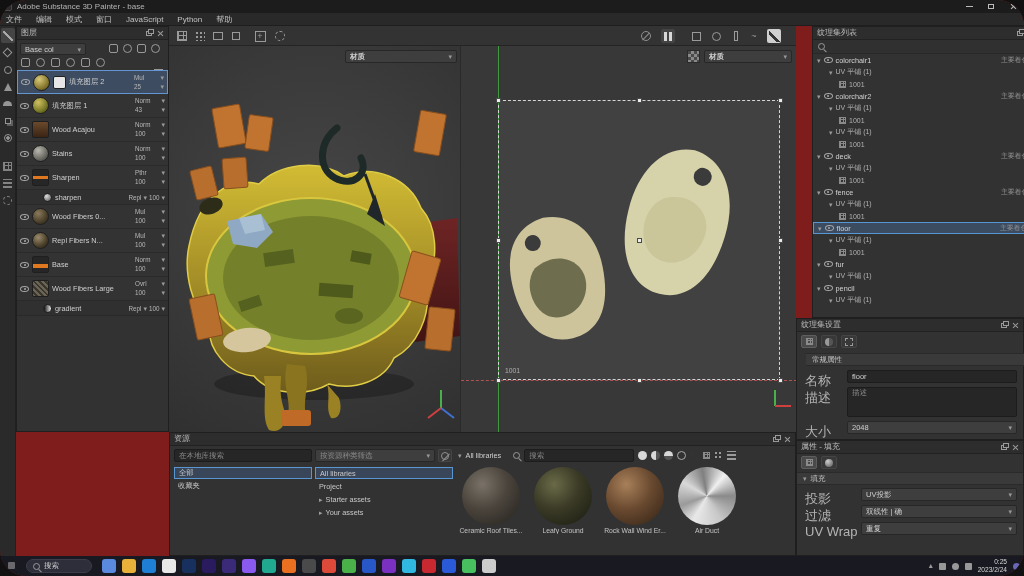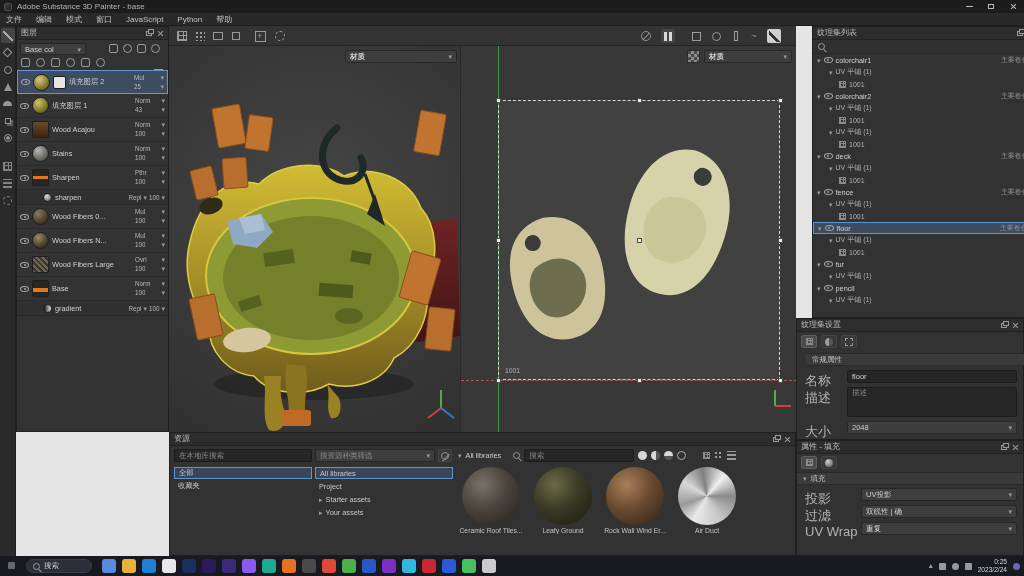--- a/index.html
+++ b/index.html
@@ -1,17 +1,17 @@
 <!DOCTYPE html>
 <html><head>
 <meta charset="utf-8">
 <style>
   *{box-sizing:border-box;margin:0;padding:0;font-family:"Liberation Sans","DejaVu Sans",sans-serif;}
   html,body{background:#111;}
-  #root{position:relative;width:1024px;height:576px;background:#e5e5e5;overflow:hidden;font-size:8px;color:#c8c8c8;}
+  #root{position:relative;width:1024px;height:576px;background:#7f1d1d;overflow:hidden;font-size:8px;color:#c8c8c8;border-radius:26px;}
   .abs{position:absolute;}
   
   .titlebar{left:0;top:0;width:1024px;height:13px;background:#1c1c1c;display:flex;align-items:center;}
   .app-logo{width:8px;height:8px;margin:0 5px 0 4px;border-radius:2px;background:linear-gradient(135deg,#3e3e3e,#232323);border:1px solid #4a4a4a;}
   .title-text{font-size:8px;color:#b4b4b4;}
   .win-btns{margin-left:auto;display:flex;height:13px;}
   .win-btn{width:22px;height:13px;display:flex;align-items:center;justify-content:center;}
   .g-min{width:7px;height:1px;background:#bbb;}
   .g-max{width:6px;height:5px;border:1px solid #bbb;}
   .g-close{position:relative;width:7px;height:7px;}
@@ -315,54 +315,54 @@
             </span>
             <span class="mini-dd">
               <span>100</span>
               <span class="chev">▾</span>
             </span>
           </span>
       </div>
       <div class="layer-row">
         <span class="ic-eye"></span>
         <span class="lthumb" style="background:radial-gradient(circle at 35% 30%,#9a8a6a,#4a3f2a 60%,#241e12)"></span>
-        <span class="lname">Wood Fibers N...</span>
+        <span class="lname">Repl Fibers N...</span>
         <span class="lctl">
             <span class="mini-dd">
               <span>Mul</span>
+              <span class="chev">▾</span>
+            </span>
+            <span class="mini-dd">
+              <span>100</span>
+              <span class="chev">▾</span>
+            </span>
+          </span>
+      </div>
+      <div class="layer-row">
+        <span class="ic-eye"></span>
+        <span class="lthumb sq" style="background:linear-gradient(180deg,#262626 45%,#e07820 45% 72%,#262626 72%)"></span>
+        <span class="lname">Base</span>
+        <span class="lctl">
+            <span class="mini-dd">
+              <span>Norm</span>
               <span class="chev">▾</span>
             </span>
             <span class="mini-dd">
               <span>100</span>
               <span class="chev">▾</span>
             </span>
           </span>
       </div>
       <div class="layer-row">
         <span class="ic-eye"></span>
         <span class="lthumb sq" style="background:repeating-linear-gradient(45deg,#6a6456 0 2px,#3a362c 2px 4px)"></span>
         <span class="lname">Wood Fibers Large</span>
         <span class="lctl">
             <span class="mini-dd">
               <span>Ovrl</span>
-              <span class="chev">▾</span>
-            </span>
-            <span class="mini-dd">
-              <span>100</span>
-              <span class="chev">▾</span>
-            </span>
-          </span>
-      </div>
-      <div class="layer-row">
-        <span class="ic-eye"></span>
-        <span class="lthumb sq" style="background:linear-gradient(180deg,#262626 45%,#e07820 45% 72%,#262626 72%)"></span>
-        <span class="lname">Base</span>
-        <span class="lctl">
-            <span class="mini-dd">
-              <span>Norm</span>
               <span class="chev">▾</span>
             </span>
             <span class="mini-dd">
               <span>100</span>
               <span class="chev">▾</span>
             </span>
           </span>
       </div>
       <div class="fx-row">
         <span class="fx-ic" style="background:linear-gradient(90deg,#111,#eee)"></span>

